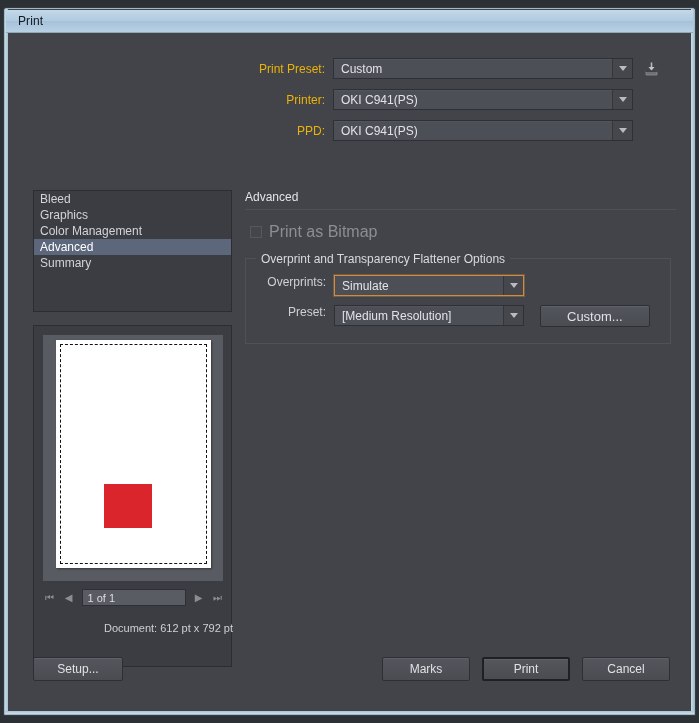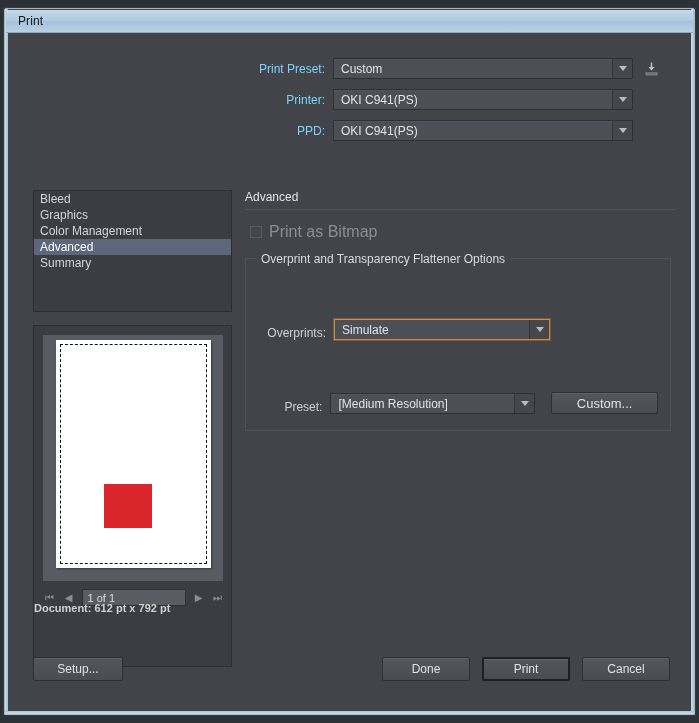--- a/index.html
+++ b/index.html
@@ -79,21 +79,21 @@
     display: flex;
     align-items: center;
     height: 23px;
     margin-bottom: 8px;
   }
   .form-label {
     width: 324px;
     text-align: right;
     padding-right: 8px;
     font-size: 12px;
-    color: #7dd3fc;
+    color: #eab308;
     box-sizing: border-box;
     white-space: nowrap;
   }
 
   
   .combo {
     position: relative;
     height: 21px;
     background: #4d4f56;
     border: 1px solid #2f3035;
@@ -224,27 +224,26 @@
     border: 1px solid #2f3035;
     box-sizing: border-box;
     font-size: 11px;
     color: #dcdde0;
     padding-left: 5px;
     line-height: 15px;
     font-family: "Liberation Sans", sans-serif;
   }
   .doc-meta {
     position: absolute;
-    left: 0; top: 274px;
+    left: 0; top: 294px;
     width: 199px;
-    text-align: left;
+    text-align: right;
     font-size: 11px;
     color: #cfd0d3;
     line-height: 17px;
-    font-weight: bold;
   }
   .doc-meta .row { white-space: nowrap; }
 
   
   .content {
     position: absolute;
     left: 236px; top: 157px;
     right: 14px;
   }
   .content-title {
@@ -283,33 +282,33 @@
     position: absolute;
     top: -7px; left: 10px;
     background: #43444a;
     padding: 0 5px;
     font-size: 12px;
     color: #d9dadd;
     white-space: nowrap;
   }
   .gb-row {
     display: flex;
-    align-items: flex-end;
+    align-items: flex-start;
     margin-bottom: 9px;
   }
   .gb-row:last-child { margin-bottom: 2px; }
   .gb-label {
     width: 76px;
     text-align: right;
     padding-right: 8px;
     font-size: 12px;
     color: #cfd0d3;
     box-sizing: border-box;
   }
-  .combo.mid { width: 216px; margin-top: 44px; }
+  .combo.mid { width: 190px; }
 
   
   .btn {
     height: 24px;
     min-width: 84px;
     padding: 0 4px;
     background: linear-gradient(to bottom,#54565d,#4a4c52);
     border: 1px solid #2e2f34;
     border-radius: 2px;
     color: #e0e1e4;
@@ -459,20 +458,20 @@
                 </div>
             </div>
             <button class="btn small" style="margin-left:16px;">Custom...</button>
           </div>
         </div>
       </div>
 
       <div class="btn-row">
         <button class="btn setup">Setup...</button>
         <div class="spacer"></div>
-        <button class="btn done">Done</button>
+        <button class="btn done">Marks</button>
         <button class="btn print default">Print</button>
         <button class="btn cancel">Cancel</button>
       </div>
 
     </div>
   </div>
 </div>
 
 </body></html>

